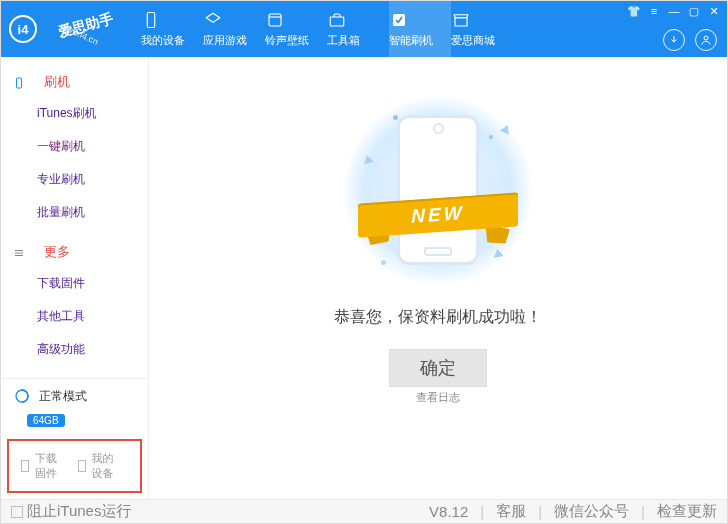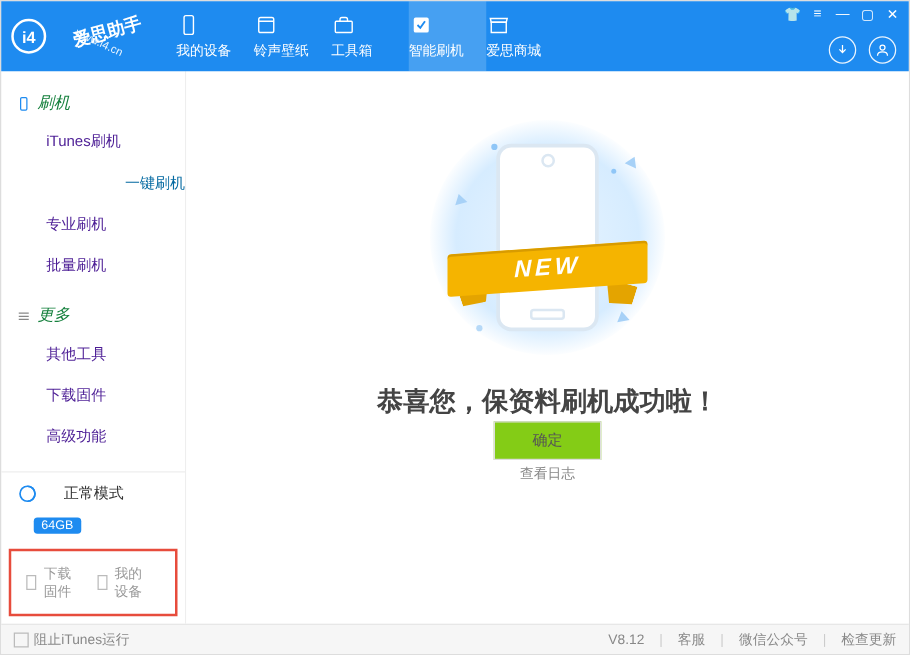--- a/index.html
+++ b/index.html
@@ -20,26 +20,26 @@
   .tab svg { width: 18px; height: 18px; fill: none; stroke: #fff; stroke-width: 1.5; }
   .header-right { position: absolute; right: 6px; top: 3px; display: flex; gap: 6px; align-items: center; }
   .header-right .winbtn { width: 14px; height: 14px; display: flex; align-items: center; justify-content: center; cursor: pointer; font-size: 11px; color: #fff; }
   .header-acct { position: absolute; right: 10px; bottom: 6px; display: flex; gap: 10px; }
   .acctbtn { width: 22px; height: 22px; border: 1.5px solid rgba(255,255,255,.9); border-radius: 50%; display: flex; align-items: center; justify-content: center; color: #fff; cursor: pointer; }
 
   
   .body { flex: 1; display: flex; min-height: 0; }
   .sidebar { width: 148px; border-right: 1px solid #eee; display: flex; flex-direction: column; }
   .sidebar-scroll { padding: 10px 0 0 0; }
-  .section-head { display: flex; align-items: center; gap: 6px; padding: 6px 12px; color: #15803d; font-size: 13px; font-style: italic; }
+  .section-head { display: flex; align-items: center; gap: 20px; padding: 6px 12px; color: #ef4444; font-size: 13px; }
   .section-head .sq { width: 11px; height: 11px; display: inline-block; }
   .sidebar-item { padding: 8px 0 8px 36px; font-size: 12px; color: #4c1d95; cursor: pointer; }
-  .sidebar-item.active { color: #0369a1; text-align: right; }
+  .sidebar-item.active { color: #701a75; }
   .sidebar-bottom { margin-top: auto; border-top: 1px solid #eee; }
-  .mode-row, .device-row { display: flex; gap: 20px; padding: 8px 12px; }
+  .mode-row, .device-row { display: flex; align-items: center; gap: 8px; padding: 8px 12px; }
   .mode-icon, .device-icon { width: 18px; height: 18px; border-radius: 50%; display: flex; align-items: center; justify-content: center; }
   .mode-icon { color: #1e8bf0; }
   .storage-badge { display: inline-block; background: #1e8bf0; color: #fff; font-size: 10px; padding: 1px 6px; border-radius: 3px; margin-left: 26px; margin-top: -2px; margin-bottom: 6px; }
   .checkbox-row { display: flex; align-items: center; gap: 6px; padding: 10px 12px; border: 2px solid #e74c3c; margin: 6px; }
   .chk { width: 12px; height: 12px; border: 1px solid #bbb; display: inline-block; }
   .chk-label { color: #999; font-size: 11px; margin-right: 10px; }
 
   
   .main { flex: 1; display: flex; flex-direction: column; align-items: center; justify-content: flex-start; padding-top: 38px; background: #fff; }
   .illus { width: 190px; height: 190px; position: relative; display: flex; align-items: center; justify-content: center; }
@@ -54,26 +54,26 @@
   .ribbon-tail-r { right: 10px; transform: skewY(-4deg) rotate(18deg); clip-path: polygon(0 0, 100% 0, 100% 80%, 30% 100%); }
   .dot { position: absolute; border-radius: 50%; background: #8fc6f7; }
   .tri { position: absolute; width: 0; height: 0; border-left: 5px solid transparent; border-right: 5px solid transparent; border-bottom: 8px solid #a7d1f7; }
   .d1 { width: 5px; height: 5px; top: 20px; left: 50px; }
   .d2 { width: 4px; height: 4px; top: 40px; right: 40px; }
   .d3 { width: 5px; height: 5px; bottom: 20px; left: 38px; background:#b6d9f8;}
   .t1 { top: 60px; left: 20px; transform: rotate(-15deg); }
   .t2 { top: 30px; right: 22px; transform: rotate(25deg); }
   .t3 { bottom: 28px; right: 30px; transform: rotate(-10deg); }
 
-  .success-text { margin-top: 22px; font-size: 21px; color: #444; font-weight: bold; }
-  .ok-btn { margin-top: 2px; border: 1px solid #ddd; background: #84cc16; padding: 6px 30px; font-size: 12px; color: #555; cursor: pointer; }
+  .success-text { margin-top: 22px; font-size: 16px; color: #444; }
+  .ok-btn { margin-top: 21px; border: 1px solid #ddd; background: #e5e5e5; padding: 6px 30px; font-size: 18px; color: #555; cursor: pointer; }
   .log-link { margin-top: 3px; font-size: 11px; color: #888; cursor: pointer; }
 
   
-  .footer { height: 24px; background: #f6f6f6; border-top: 1px solid #e7e7e7; display: flex; align-items: center; padding: 0 10px; font-size: 11px; color: #888; }
+  .footer { height: 24px; background: #f6f6f6; border-top: 1px solid #e7e7e7; display: flex; align-items: center; padding: 0 10px; font-size: 15px; color: #888; }
   .footer .chk { margin-right: 4px; }
   .footer-right { margin-left: auto; display: flex; align-items: center; gap: 12px; }
   .footer-right .sep { color: #ccc; }
 </style>
 </head>
 <body>
 
 <div class="app">
 
   <div class="header">
@@ -85,20 +85,28 @@
       </div>
     </div>
     <div class="tabs">
       <div class="tab">
         <span class="ticon">
             <svg viewBox="0 0 24 24">
               <rect x="7" y="2" width="10" height="20" rx="2"></rect>
             </svg>
           </span>
         <span>我的设备</span>
+      </div>
+      <div class="tab">
+        <span class="ticon">
+            <svg viewBox="0 0 24 24">
+              <path d="M12 3l9 6-9 6-9-6z"></path>
+            </svg>
+          </span>
+        <span>应用游戏</span>
       </div>
       <div class="tab">
         <span class="ticon">
             <svg viewBox="0 0 24 24">
               <rect x="4" y="4" width="16" height="16" rx="2"></rect>
               <path d="M4 8h16"></path>
             </svg>
           </span>
         <span>铃声壁纸</span>
       </div>
@@ -168,22 +176,22 @@
         <div class="sidebar-item">批量刷机</div>
 
         <div class="section-head" style="margin-top:8px;">
           <span class="sq"><svg width="12" height="12" viewBox="0 0 24 24" fill="none" stroke="#888" stroke-width="2">
                 <line x1="4" y1="7" x2="20" y2="7"></line>
                 <line x1="4" y1="12" x2="20" y2="12"></line>
                 <line x1="4" y1="17" x2="20" y2="17"></line>
               </svg></span>
           <span>更多</span>
         </div>
+        <div class="sidebar-item">下载固件</div>
         <div class="sidebar-item">其他工具</div>
-        <div class="sidebar-item">下载固件</div>
         <div class="sidebar-item">高级功能</div>
       </div>
 
       <div class="sidebar-bottom">
         <div class="mode-row">
           <span class="mode-icon">
               <svg width="16" height="16" viewBox="0 0 24 24" fill="none" stroke="#1e8bf0" stroke-width="2">
                 <circle cx="12" cy="12" r="9"></circle>
                 <path d="M12 3a9 9 0 010 18"></path>
               </svg>

